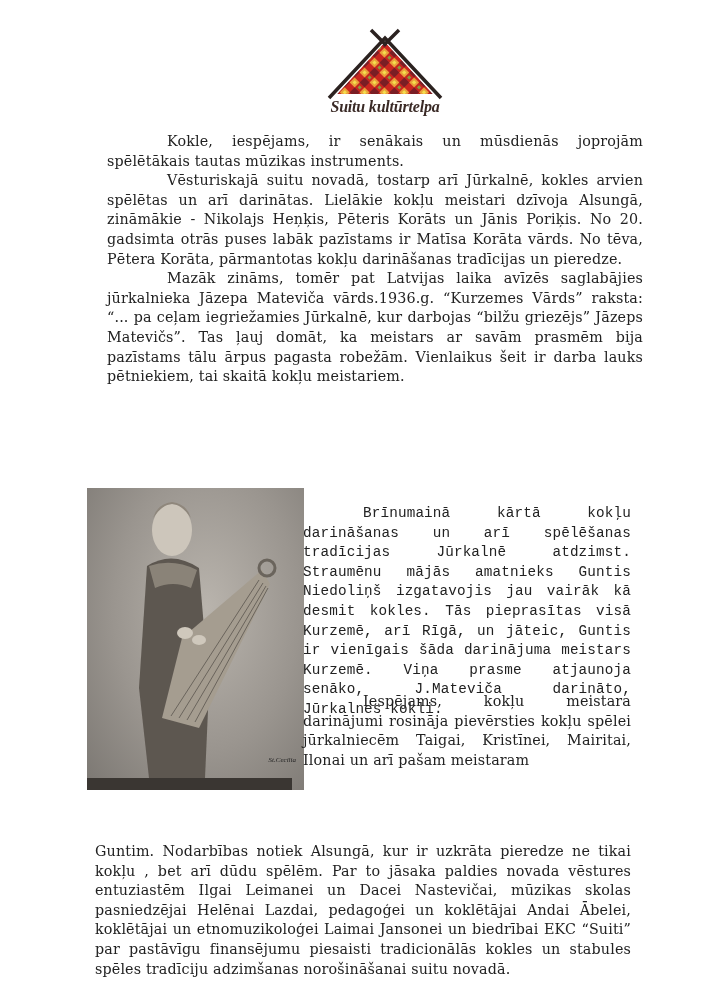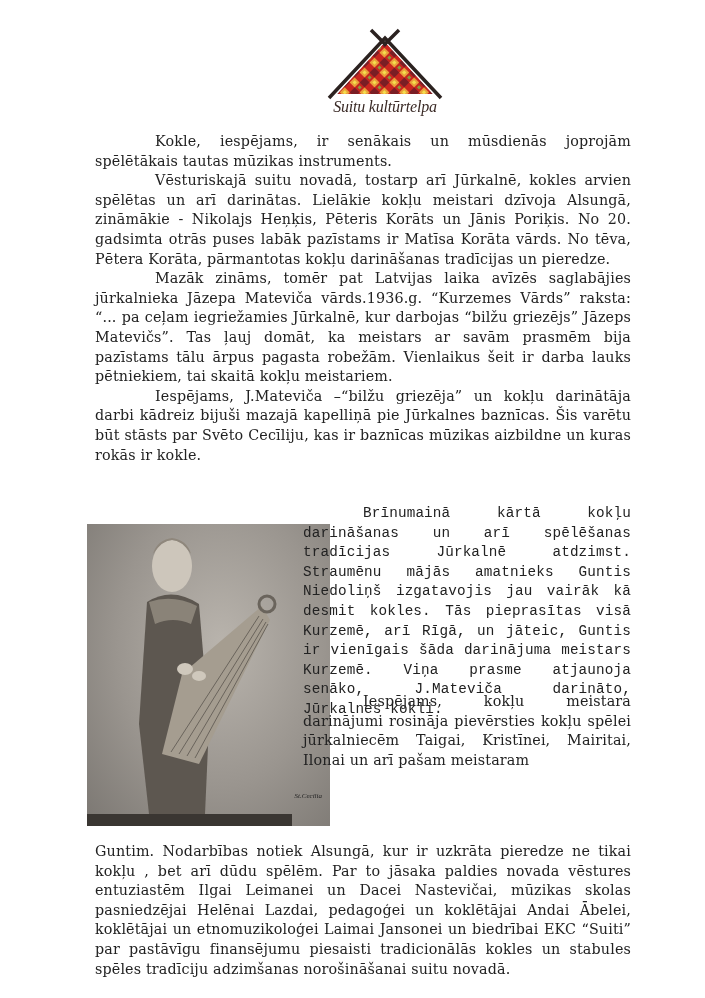--- a/index.html
+++ b/index.html
@@ -1,28 +1,28 @@
 <!DOCTYPE html>
 <html><head>
 <meta charset="utf-8">
 <style>
   html, body { margin: 0; padding: 0; background: #ffffff; }
   body { width: 705px; height: 998px; position: relative; overflow: hidden;
          font-family: "DejaVu Serif", "Liberation Serif", serif; color: #222; }
   .logo { position: absolute; left: 325px; top: 28px; width: 120px; height: 92px; }
   .logo-text { position: absolute; left: 0; top: 70px; width: 120px; text-align: center;
-               font-family: "Liberation Serif", serif; font-style: italic; font-weight: normal;
+               font-family: "Liberation Serif", serif; font-style: italic; font-weight: bold;
                font-size: 16px; color: #3a2a26; letter-spacing: -0.2px; }
   .text { position: absolute; left: 95px; width: 536px; font-size: 14.3px; line-height: 19.6px;
           text-align: justify; letter-spacing: 0.15px; }
   .text p { margin: 0; text-indent: 60px; }
-  .t1 { top: 132px; }
-  .photo { position: absolute; left: 87px; top: 488px; width: 243px; height: 302px;
+  .t1 { top: 132px; margin-left: 12px; }
+  .photo { position: absolute; left: 87px; top: 488px; width: 217px; height: 302px;
            background: radial-gradient(ellipse at 55% 40%, #b9b4ad 0%, #9a958f 55%, #7b7772 100%);
-           overflow: hidden; margin-top: 36px; }
+           overflow: hidden; }
   .photo svg { position: absolute; left: 0; top: 0; }
   .caption { position: absolute; right: 8px; bottom: 26px; font-family: "Liberation Serif", serif;
              font-style: italic; font-size: 7px; color: #222; }
   .t2 { top: 504px; left: 303px; width: 328px; font-family: Liberation Mono, monospace; }
   .t3 { top: 692px; left: 303px; width: 328px; }
   .t3 p { text-indent: 60px; }
   .t4 { top: 842px; }
   .t4 p { text-indent: 0; }
 </style>
 </head>
@@ -46,21 +46,20 @@
     <polyline points="4,70 60,10 116,70" fill="none" stroke="#2b2220" stroke-width="3.5"></polyline>
     <polyline points="46,2 60,16 74,2" fill="none" stroke="#2b2220" stroke-width="3.5"></polyline>
   </svg>
   <div class="logo-text">Suitu kultūrtelpa</div>
 </div>
 
 <div class="text t1">
   <p>Kokle, iespējams, ir senākais un mūsdienās joprojām spēlētākais tautas mūzikas instruments.</p>
   <p>Vēsturiskajā suitu novadā, tostarp arī Jūrkalnē, kokles arvien spēlētas un arī darinātas. Lielākie kokļu meistari dzīvoja Alsungā, zināmākie - Nikolajs Heņķis, Pēteris Korāts un Jānis Poriķis. No 20. gadsimta otrās puses labāk pazīstams ir Matīsa Korāta vārds. No tēva, Pētera Korāta, pārmantotas kokļu darināšanas tradīcijas un pieredze.</p>
   <p>Mazāk zināms, tomēr pat Latvijas laika avīzēs saglabājies jūrkalnieka Jāzepa Mateviča vārds.1936.g. “Kurzemes Vārds” raksta: “... pa ceļam iegriežamies Jūrkalnē, kur darbojas “bilžu griezējs” Jāzeps Matevičs”. Tas ļauj domāt, ka meistars ar savām prasmēm bija pazīstams tālu ārpus pagasta robežām. Vienlaikus šeit ir darba lauks pētniekiem, tai skaitā kokļu meistariem.</p>
-  <p>Iespējams, J.Mateviča –“bilžu griezēja” un kokļu darinātāja darbi kādreiz bijuši mazajā kapelliņā pie Jūrkalnes baznīcas. Šis varētu būt stāsts par Svēto Cecīliju, kas ir baznīcas mūzikas aizbildne un kuras rokās ir kokle.</p>
 </div>
 
 <div class="photo">
   <svg width="205" height="302" viewBox="0 0 205 302">
 
     <ellipse cx="85" cy="42" rx="20" ry="26" fill="#cdc6bb"></ellipse>
     <path d="M66,30 Q85,2 104,30 Q100,16 85,14 Q70,16 66,30Z" fill="#8f877c"></path>
 
     <path d="M60,78 Q85,62 112,80 L122,200 L118,290 L62,290 L52,200 Z" fill="#5d5750"></path>
     <path d="M62,78 Q86,70 110,82 L104,100 Q86,92 68,100Z" fill="#8a8378"></path>

